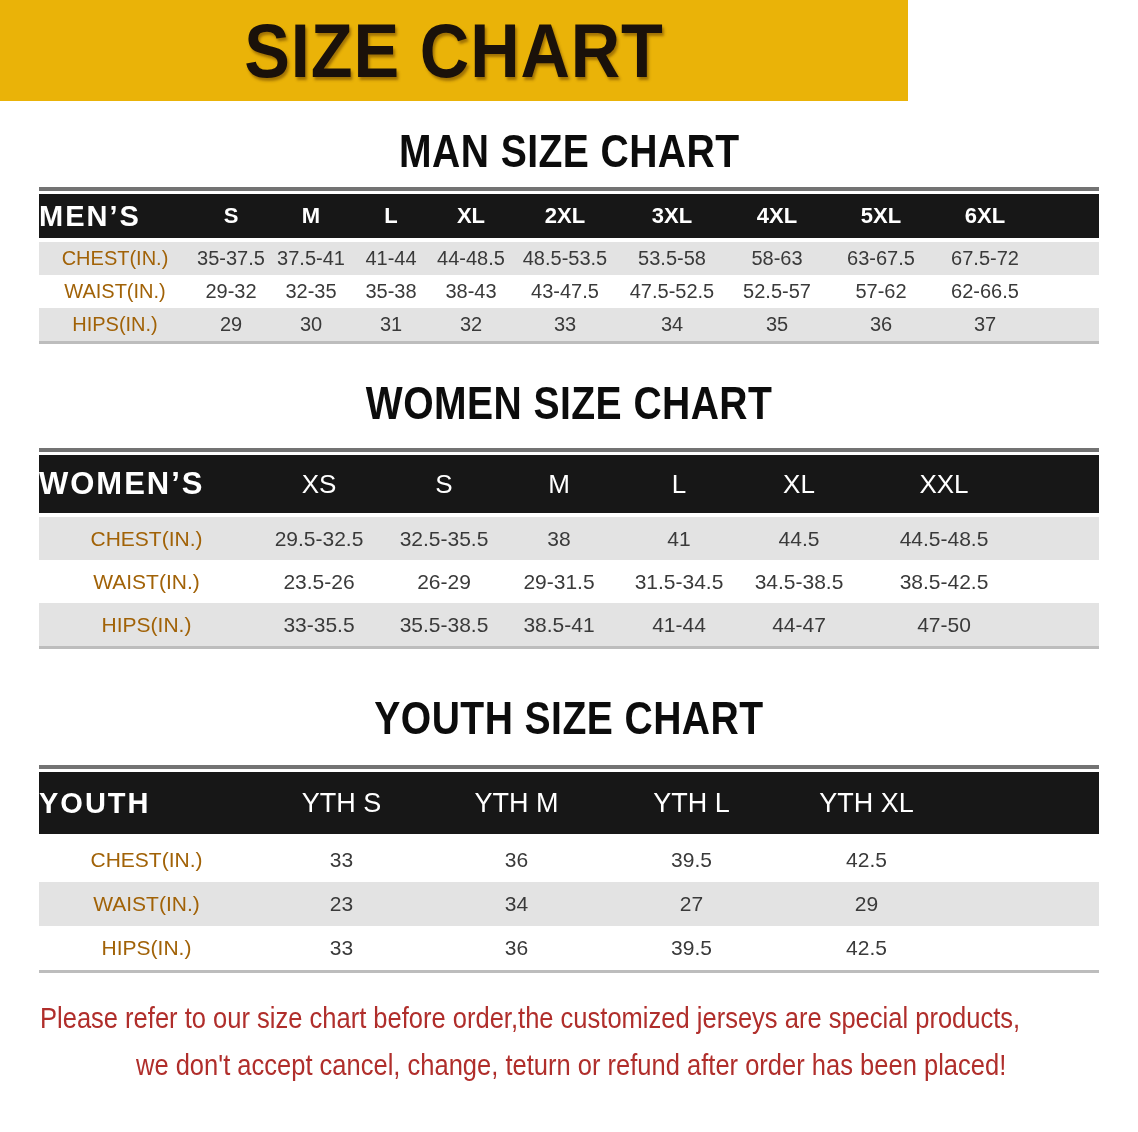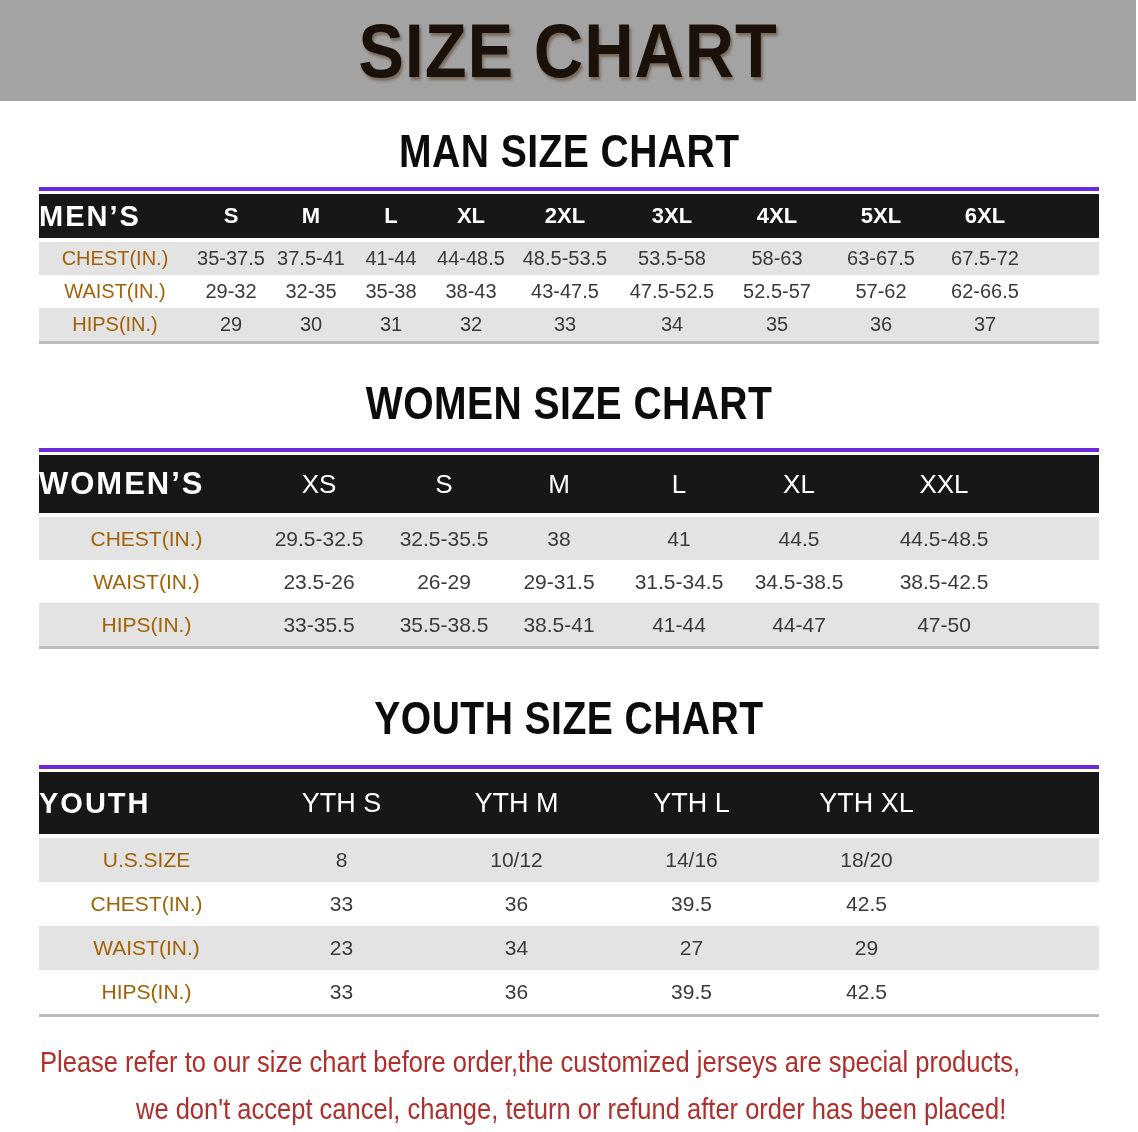--- a/index.html
+++ b/index.html
@@ -7,22 +7,22 @@
   html, body { width: 1138px; height: 1132px; overflow: hidden; }
   body {
     margin: 0;
     background: #ffffff;
     font-family: "Liberation Sans", sans-serif;
     color: #222222;
   }
 
   
   .banner {
-    width: 1136px; height: 101px;
-    background: #a3a3a3;
+    width: 908px; height: 101px;
+    background: #eab308;
     display: flex; align-items: center; justify-content: center;
   }
   .banner-title {
     font-size: 76px; font-weight: bold; line-height: 1;
     color: #1a110a; letter-spacing: 1px; white-space: nowrap;
     transform: scaleX(0.9);
     text-shadow: 2px 3px 3px rgba(70,35,0,0.45);
   }
 
   
@@ -32,21 +32,21 @@
     line-height: 46px; color: #0c0c0c; letter-spacing: 0.5px;
     white-space: nowrap; transform: scaleX(0.85);
   }
   #men-title   { margin-top: 27px; }
   #women-title { margin-top: 36px; }
   #youth-title { margin-top: 46px; }
 
   
   .tbl-wrap {
     margin-left: 39px; width: 1060px;
-    border-top: 4px solid #6d28d9; padding-top: 3px;
+    border-top: 4px solid #737373; padding-top: 3px;
   }
   #men-tbl   { margin-top: 13px; }
   #women-tbl { margin-top: 22px; }
   #youth-tbl { margin-top: 24px; }
 
   table {
     border-collapse: separate; border-spacing: 0;
     table-layout: fixed; width: 1060px;
     border-bottom: 3px solid #bdbdbd;
   }
@@ -246,28 +246,20 @@
     </colgroup>
     <tbody>
         <tr class="head">
       <th class="tbl-label">YOUTH</th>
       <th class="size-h">YTH S</th>
       <th class="size-h">YTH M</th>
       <th class="size-h">YTH L</th>
       <th class="size-h">YTH XL</th>
       <th class="filler"></th>
     </tr>
-    <tr class="gray">
-      <td class="row-label">U.S.SIZE</td>
-      <td>8</td>
-      <td>10/12</td>
-      <td>14/16</td>
-      <td>18/20</td>
-      <td class="filler"></td>
-    </tr>
     <tr class="white">
       <td class="row-label">CHEST(IN.)</td>
       <td>33</td>
       <td>36</td>
       <td>39.5</td>
       <td>42.5</td>
       <td class="filler"></td>
     </tr>
     <tr class="gray">
       <td class="row-label">WAIST(IN.)</td>

